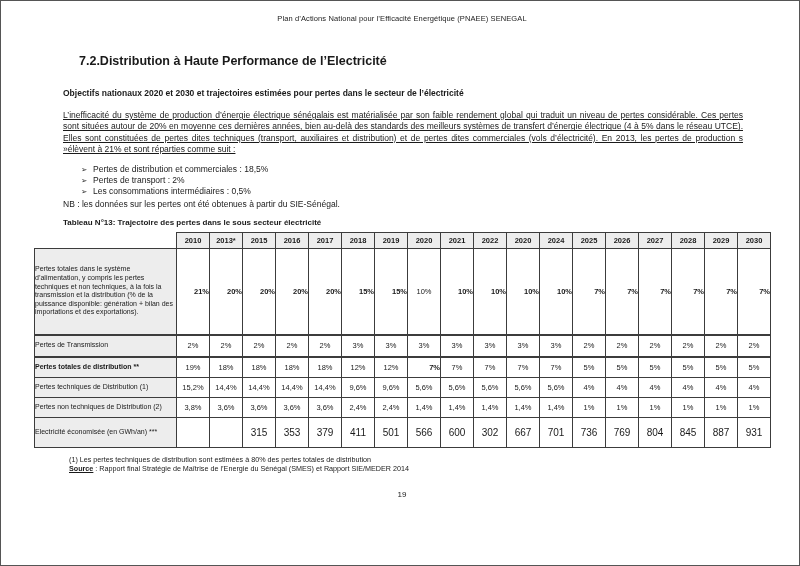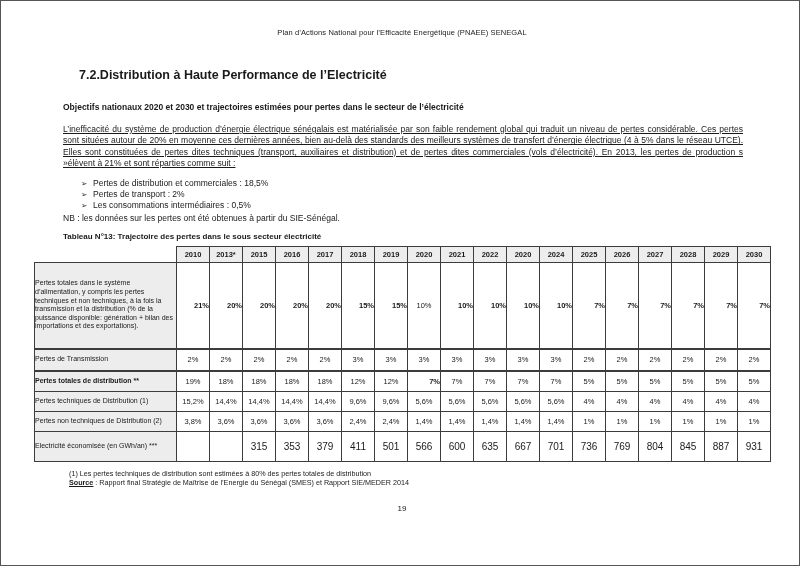--- a/index.html
+++ b/index.html
@@ -10,21 +10,21 @@
     background:#ffffff;
     border:1px solid #555;
     box-sizing:border-box;
     font-family:"Liberation Sans", sans-serif;
     color:#1a1a1a;
     overflow:hidden;
   }
   .content { padding:0 58px 0 62px; }
 
   .running-header {
-    margin-top:27px;
+    margin-top:13px;
     text-align:center;
     font-size:7.5px;
     letter-spacing:0.1px;
     color:#222;
   }
   .section-title {
     margin:31px 0 0 16px;
     font-size:12.5px;
     font-weight:bold;
   }
@@ -292,21 +292,21 @@
             <td class="lbl">Electricité économisée (en GWh/an) ***</td>
             <td class="val"></td>
             <td class="val"></td>
             <td class="val">315</td>
             <td class="val">353</td>
             <td class="val">379</td>
             <td class="val">411</td>
             <td class="val">501</td>
             <td class="val">566</td>
             <td class="val">600</td>
-            <td class="val">635</td>
+            <td class="val">302</td>
             <td class="val">667</td>
             <td class="val">701</td>
             <td class="val">736</td>
             <td class="val">769</td>
             <td class="val">804</td>
             <td class="val">845</td>
             <td class="val">887</td>
             <td class="val">931</td>
           </tr>
         </tbody>

